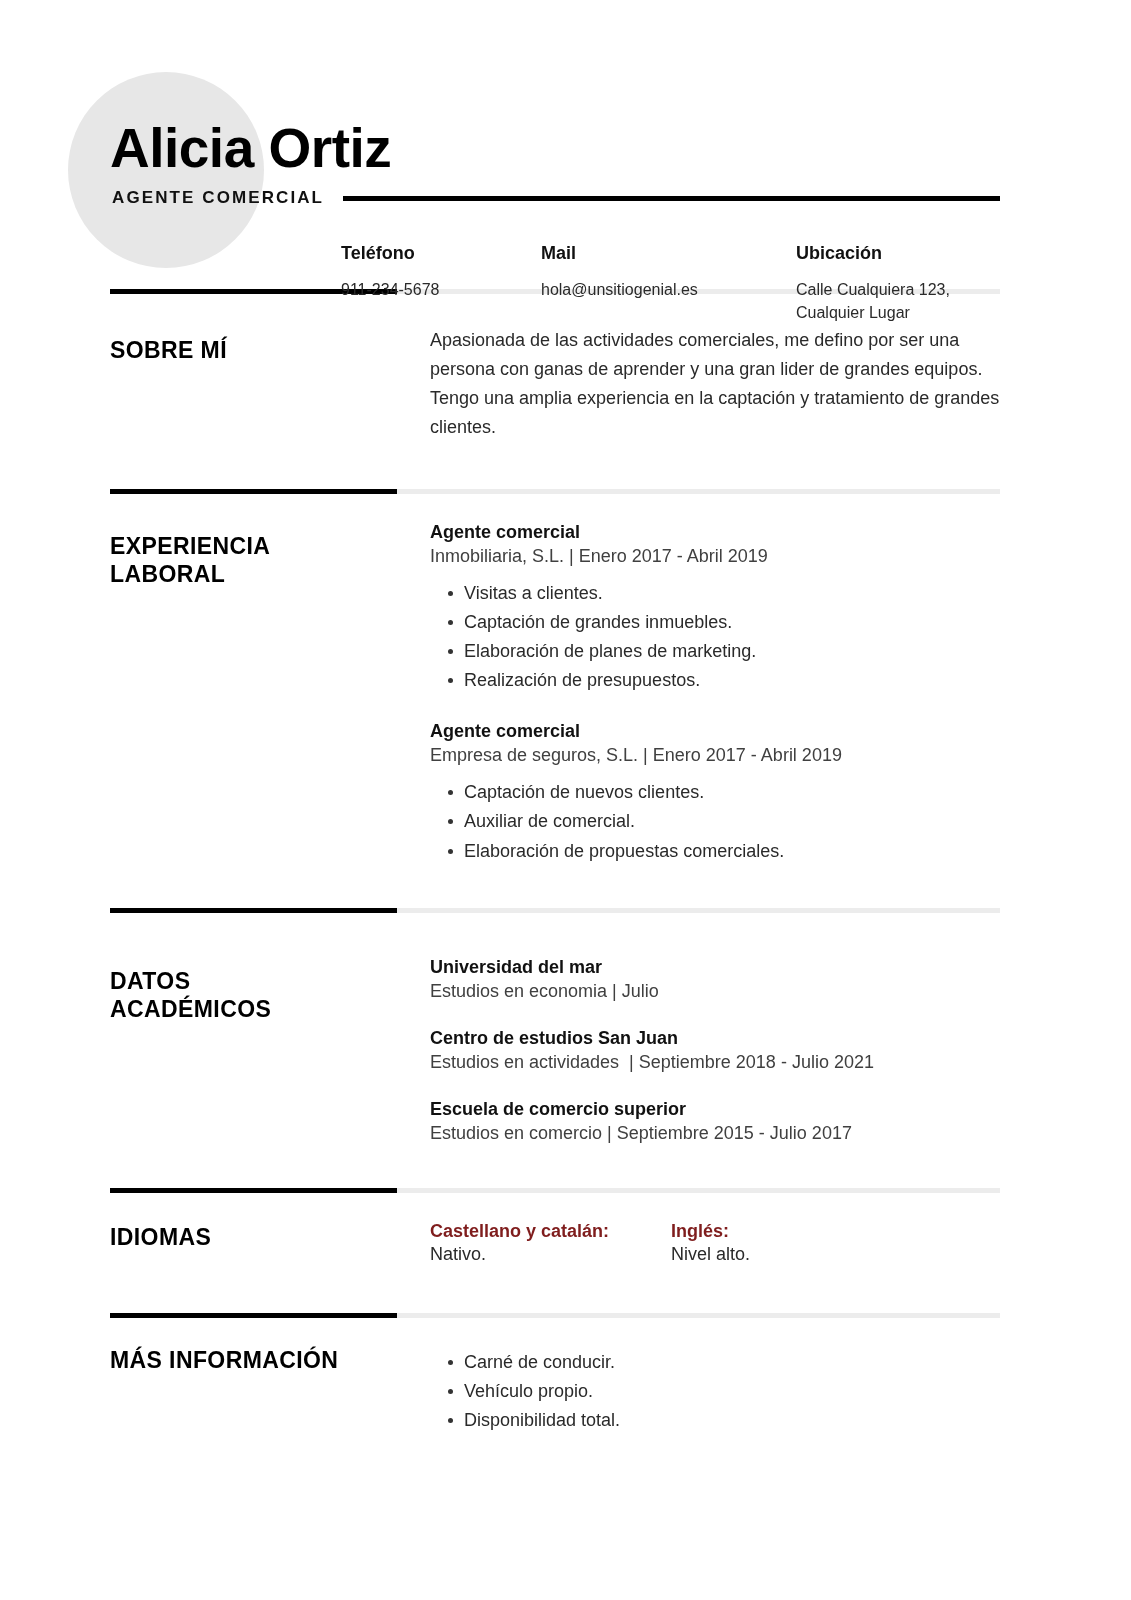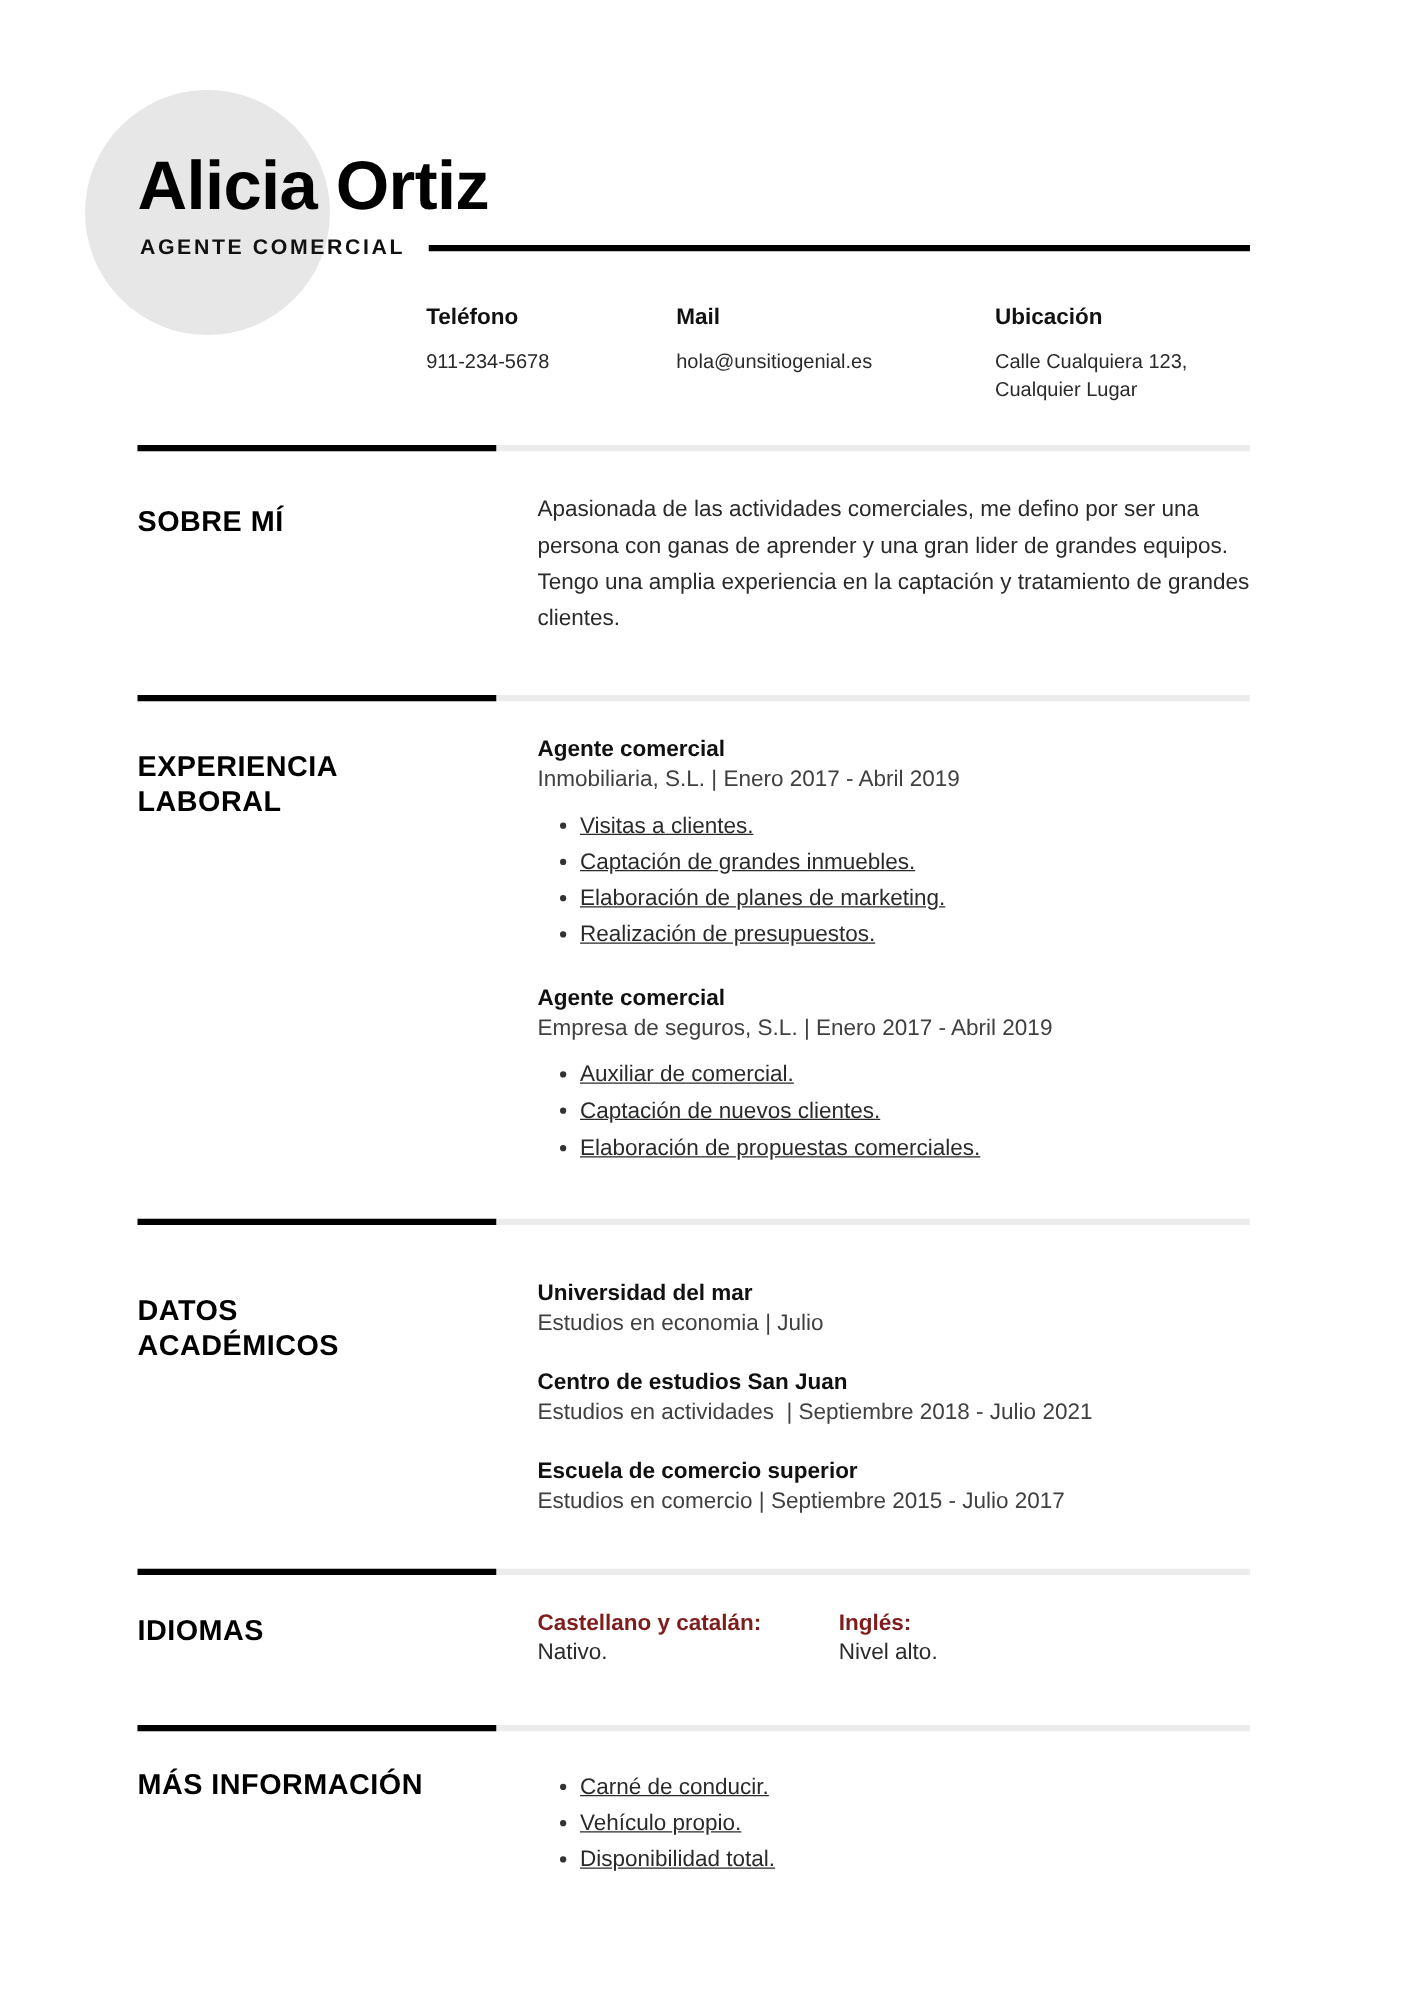--- a/index.html
+++ b/index.html
@@ -19,21 +19,21 @@
     width: 1131px;
     height: 1600px;
     background: #ffffff;
     overflow: hidden;
     box-sizing: border-box;
   }
 
   
   .header {
     position: relative;
-    height: 356px;
+    height: 289px;
   }
   .avatar-circle {
     position: absolute;
     left: 68px;
     top: 72px;
     width: 196px;
     height: 196px;
     border-radius: 50%;
     background: #e7e7e7;
     z-index: 0;
@@ -178,21 +178,20 @@
     margin: 12px 0 0 0;
     padding: 0;
   }
   ul.bullets li {
     position: relative;
     font-size: 18px;
     line-height: 1.62;
     color: #2a2a2a;
     padding-left: 34px;
     margin: 0;
-    text-decoration: underline;
   }
   ul.bullets li::before {
     content: "";
     position: absolute;
     left: 18px;
     top: 12px;
     width: 5px;
     height: 5px;
     border-radius: 50%;
     background: #333333;
@@ -282,22 +281,22 @@
             <li>Captación de grandes inmuebles.</li>
             <li>Elaboración de planes de marketing.</li>
             <li>Realización de presupuestos.</li>
           </ul>
         </div>
 
         <div class="entry">
           <div class="entry-title">Agente comercial</div>
           <div class="entry-sub">Empresa de seguros, S.L. | Enero 2017 - Abril 2019</div>
           <ul class="bullets">
+            <li>Captación de nuevos clientes.</li>
             <li>Auxiliar de comercial.</li>
-            <li>Captación de nuevos clientes.</li>
             <li>Elaboración de propuestas comerciales.</li>
           </ul>
         </div>
 
       </div>
     </div>
   </div>
 
   <div class="section">
     <div class="divider"></div>

